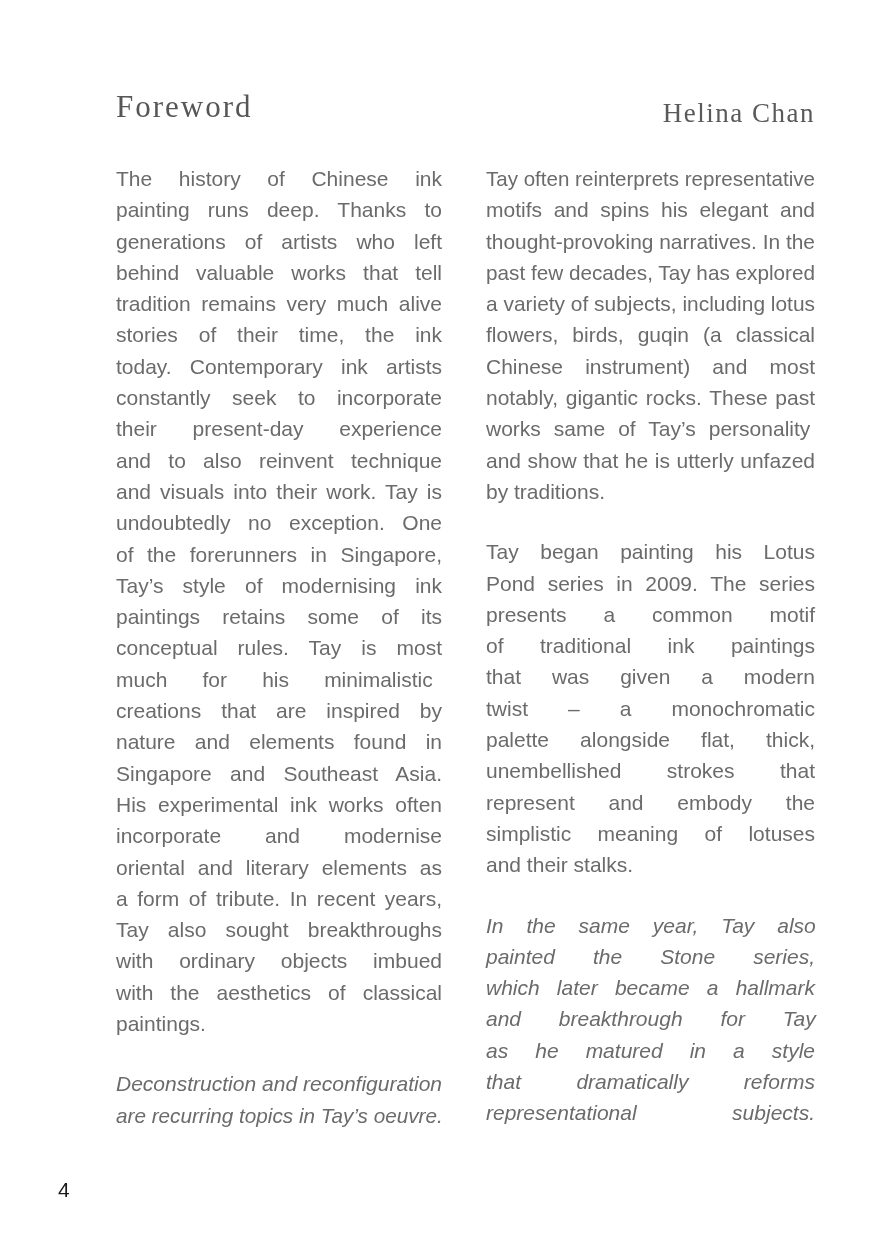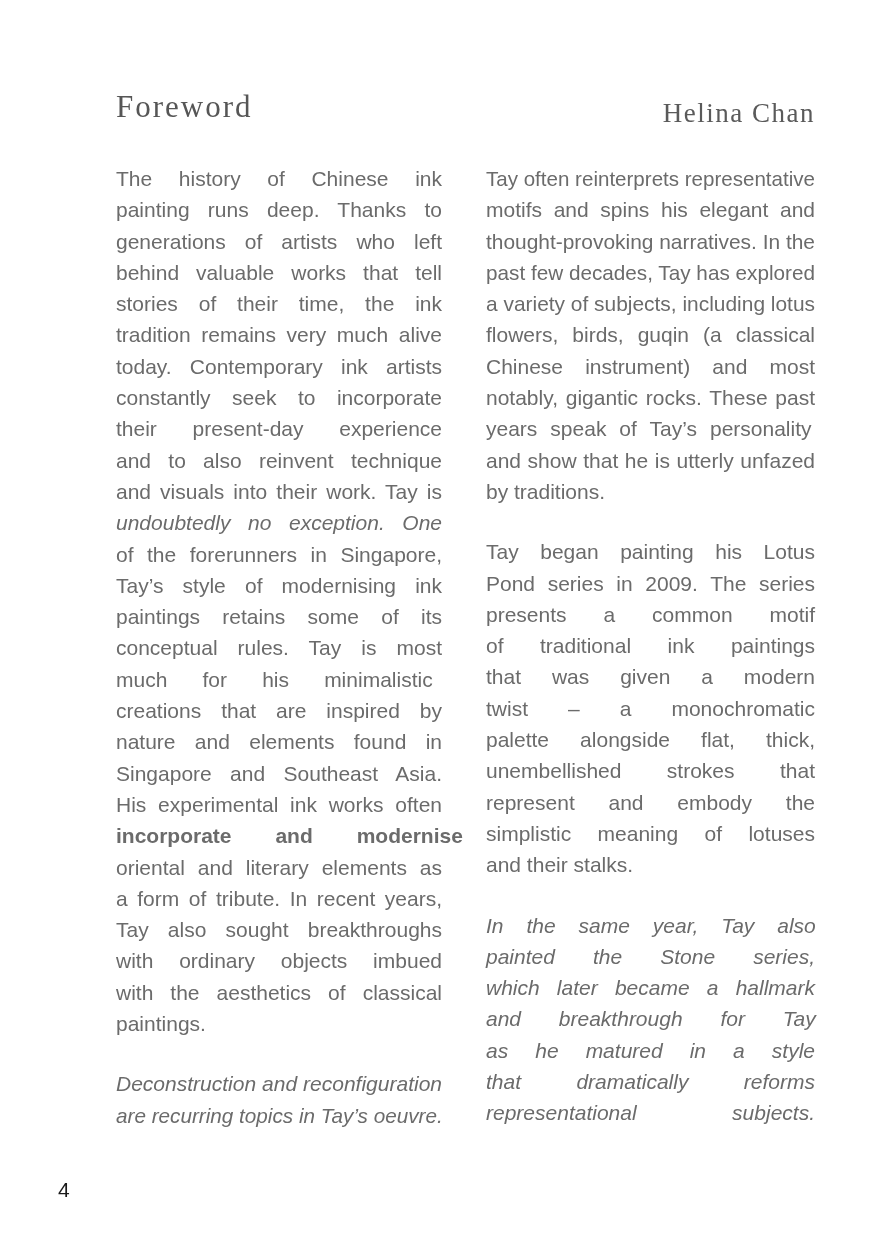--- a/index.html
+++ b/index.html
@@ -81,38 +81,38 @@
   <h1 class="page-title">Foreword</h1>
   <div class="author-name">Helina Chan</div>
 
   <main class="columns">
     <section class="col col-left">
         <div class="para">
           <div class="line"><span style="word-spacing: 20.8008px;">The history of Chinese ink</span></div>
           <div class="line"><span style="word-spacing: 12.4219px;">painting runs deep. Thanks to</span></div>
           <div class="line"><span style="word-spacing: 13.2109px;">generations of artists who left</span></div>
           <div class="line"><span style="word-spacing: 11.1641px;">behind valuable works that tell</span></div>
+          <div class="line"><span style="word-spacing: 4.76172px;">tradition remains very much alive</span></div>
           <div class="line"><span style="word-spacing: 15.0125px;">stories of their time, the ink</span></div>
-          <div class="line"><span style="word-spacing: 4.76172px;">tradition remains very much alive</span></div>
           <div class="line"><span style="word-spacing: 12.3125px;">today. Contemporary ink artists</span></div>
           <div class="line"><span style="word-spacing: 15.6667px;">constantly seek to incorporate</span></div>
           <div class="line"><span style="word-spacing: 29.9219px;">their present-day experience</span></div>
           <div class="line"><span style="word-spacing: 11.4492px;">and to also reinvent technique</span></div>
           <div class="line"><span style="word-spacing: 3.23438px;">and visuals into their work. Tay is</span></div>
-          <div class="line"><span style="word-spacing: 11.7604px; font-style: italic;">undoubtedly no exception. One</span></div>
+          <div class="line"><span style="word-spacing: 11.7604px;">undoubtedly no exception. One</span></div>
           <div class="line"><span style="word-spacing: 7.66016px;">of the forerunners in Singapore,</span></div>
           <div class="line"><span style="word-spacing: 13.3164px;">Tay’s style of modernising ink</span></div>
           <div class="line"><span style="word-spacing: 16.4258px;">paintings retains some of its</span></div>
           <div class="line"><span style="word-spacing: 14.1875px;">conceptual rules. Tay is most</span></div>
           <div class="line"><span style="word-spacing: 29.3073px;">much for his minimalistic</span></div>
           <div class="line"><span style="word-spacing: 14.0859px;">creations that are inspired by</span></div>
           <div class="line"><span style="word-spacing: 13.4922px;">nature and elements found in</span></div>
           <div class="line"><span style="word-spacing: 12.5365px;">Singapore and Southeast Asia.</span></div>
           <div class="line"><span style="word-spacing: 5.92578px;">His experimental ink works often</span></div>
-          <div class="line"><span style="word-spacing: 38.0859px; font-weight: bold;">incorporate and modernise</span></div>
+          <div class="line"><span style="word-spacing: 38.0859px;">incorporate and modernise</span></div>
           <div class="line"><span style="word-spacing: 7.08594px;">oriental and literary elements as</span></div>
           <div class="line"><span style="word-spacing: 3.75521px;">a form of tribute. In recent years,</span></div>
           <div class="line"><span style="word-spacing: 13.3281px;">Tay also sought breakthroughs</span></div>
           <div class="line"><span style="word-spacing: 19.9531px;">with ordinary objects imbued</span></div>
           <div class="line"><span style="word-spacing: 11.1758px;">with the aesthetics of classical</span></div>
           <div class="line"><span>paintings.</span></div>
         </div>
         <div class="para">
           <div class="line"><span style="word-spacing: 0.148438px;">Deconstruction and reconfiguration</span></div>
           <div class="line"><span style="transform: scaleX(0.985685);">are recurring topics in Tay’s oeuvre.</span></div>
@@ -121,21 +121,21 @@
     <section class="col col-right">
         <div class="para">
           <div class="line"><span style="transform: scaleX(0.978621);">Tay often reinterprets representative</span></div>
           <div class="line"><span style="word-spacing: 5.79375px;">motifs and spins his elegant and</span></div>
           <div class="line"><span style="transform: scaleX(0.995838);">thought-provoking narratives. In the</span></div>
           <div class="line"><span style="transform: scaleX(0.986507);">past few decades, Tay has explored</span></div>
           <div class="line"><span style="transform: scaleX(0.995932);">a variety of subjects, including lotus</span></div>
           <div class="line"><span style="word-spacing: 8.13672px;">flowers, birds, guqin (a classical</span></div>
           <div class="line"><span style="word-spacing: 16.2865px;">Chinese instrument) and most</span></div>
           <div class="line"><span style="word-spacing: 1.89844px;">notably, gigantic rocks. These past</span></div>
-          <div class="line"><span style="word-spacing: 7.15625px;">years speak of Tay’s personality</span></div>
+          <div class="line"><span style="word-spacing: 7.15625px;">works same of Tay’s personality</span></div>
           <div class="line"><span style="word-spacing: 0.742188px;">and show that he is utterly unfazed</span></div>
           <div class="line"><span>by traditions.</span></div>
         </div>
         <div class="para">
           <div class="line"><span style="word-spacing: 15.6992px;">Tay began painting his Lotus</span></div>
           <div class="line"><span style="word-spacing: 6.80625px;">Pond series in 2009. The series</span></div>
           <div class="line"><span style="word-spacing: 31.0781px;">presents a common motif</span></div>
           <div class="line"><span style="word-spacing: 30.6719px;">of traditional ink paintings</span></div>
           <div class="line"><span style="word-spacing: 25.0508px;">that was given a modern</span></div>
           <div class="line"><span style="word-spacing: 34.1927px;">twist – a monochromatic</span></div>

